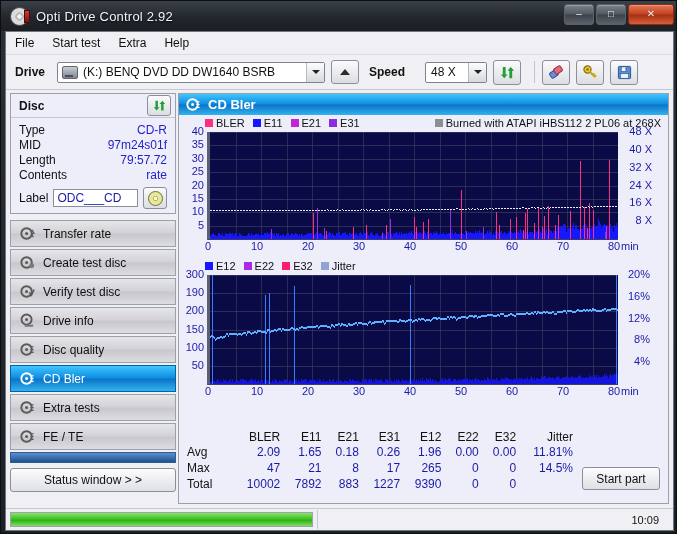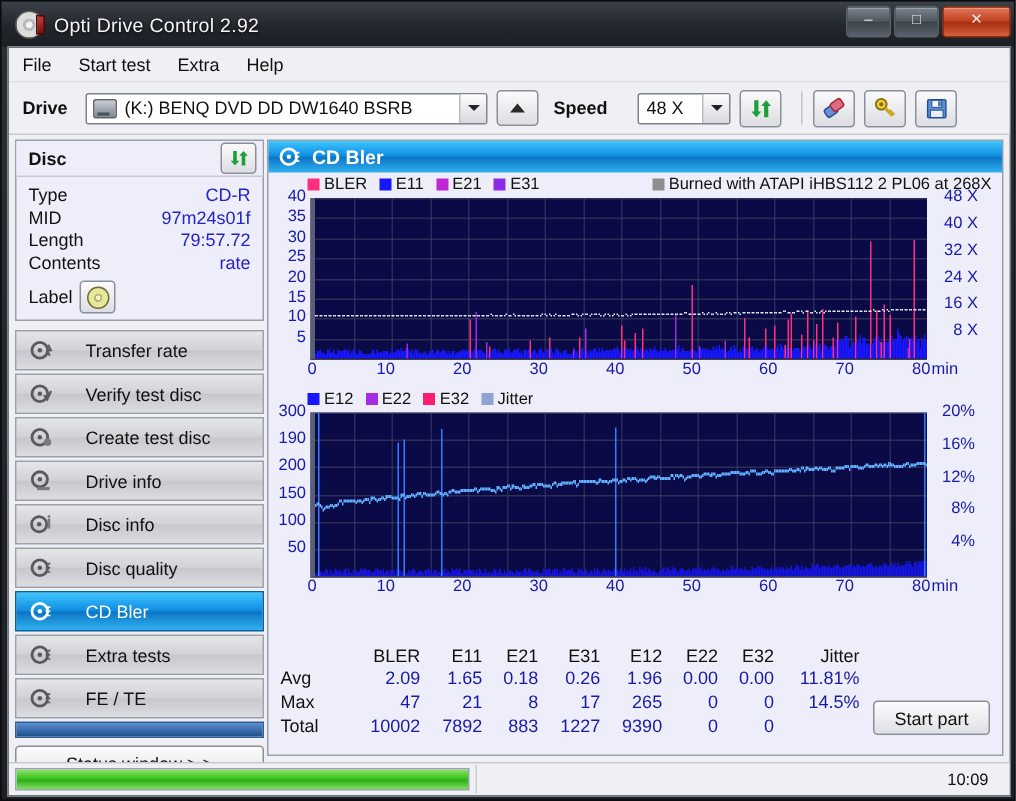--- a/index.html
+++ b/index.html
@@ -152,21 +152,21 @@
     height:27px;margin-bottom:2px;display:flex;align-items:center;
     border:1px solid #9aa1ab;box-sizing:border-box;
     background:linear-gradient(180deg,#e6e6e9 0%,#d2d2d7 48%,#c7c7cd 52%,#dcdce1 100%);
     font-size:12px;color:#111;padding-left:9px;
   }
   .nav.sel{
     background:linear-gradient(180deg,#3fc6ff 0%,#0f8ce0 48%,#0b74c6 52%,#31b2f0 100%);
     border-color:#0a5f9e;color:#fff;
   }
   .nav .ico{width:15px;height:15px;margin-right:8px;flex:0 0 auto;}
-  .nav-label{white-space:nowrap;margin-left:14px;}
+  .nav-label{white-space:nowrap;}
   .blue-bar{
     height:9px;margin-top:1px;border:1px solid #2d5f96;
     background:linear-gradient(180deg,#5c8fd0,#1f4f8c);
   }
   .status-btn{
     margin-top:5px;height:22px;border:1px solid #8a9099;border-radius:3px;
     background:linear-gradient(180deg,#fcfcfd,#dfe0e5);
     display:flex;align-items:center;justify-content:center;
     font-size:12px;color:#111;
   }
@@ -341,68 +341,60 @@
             <div class="drow">
               <span class="k">Length</span>
               <span class="v">79:57.72</span>
             </div>
             <div class="drow">
               <span class="k">Contents</span>
               <span class="v">rate</span>
             </div>
             <div class="label-row">
               <span class="k">Label</span>
+              <div class="label-input">ODC___CD</div>
               <div class="cd-btn">
                 <div class="cd-glyph"></div>
               </div>
             </div>
           </div>
         </div>
 
         <div class="navlist">
           <div class="nav">
             <svg class="ico" viewBox="0 0 16 16">
               <circle cx="7" cy="8" r="5.6" fill="none" stroke="#5a5a5a" stroke-width="2"></circle>
               <circle cx="7" cy="8" r="1.6" fill="#5a5a5a"></circle>
               <path d="M13 4 L15 8 L12.5 8 L14 12" stroke="#5a5a5a" stroke-width="1.3" fill="none"></path>
             </svg>
             <span class="nav-label">Transfer rate</span>
           </div>
           <div class="nav">
             <svg class="ico" viewBox="0 0 16 16">
               <circle cx="7" cy="8" r="5.6" fill="none" stroke="#5a5a5a" stroke-width="2"></circle>
               <circle cx="7" cy="8" r="1.6" fill="#5a5a5a"></circle>
-              <path d="M10 9 L12.2 12 L15 6" stroke="#5a5a5a" stroke-width="1.6" fill="none"></path>
+              <circle cx="12.5" cy="11.5" r="2.6" fill="#7a7a7a"></circle>
             </svg>
-            <span class="nav-label">Verify test disc</span>
+            <span class="nav-label">Create test disc</span>
           </div>
           <div class="nav">
             <svg class="ico" viewBox="0 0 16 16">
               <circle cx="7" cy="8" r="5.6" fill="none" stroke="#5a5a5a" stroke-width="2"></circle>
               <circle cx="7" cy="8" r="1.6" fill="#5a5a5a"></circle>
-              <circle cx="12.5" cy="11.5" r="2.6" fill="#7a7a7a"></circle>
+              <path d="M10 9 L12.2 12 L15 6" stroke="#5a5a5a" stroke-width="1.6" fill="none"></path>
             </svg>
-            <span class="nav-label">Create test disc</span>
+            <span class="nav-label">Verify test disc</span>
           </div>
           <div class="nav">
             <svg class="ico" viewBox="0 0 16 16">
               <circle cx="7" cy="7" r="5.4" fill="none" stroke="#5a5a5a" stroke-width="2"></circle>
               <circle cx="7" cy="7" r="1.6" fill="#5a5a5a"></circle>
               <rect x="5" y="12.5" width="9" height="2.2" fill="#7a7a7a"></rect>
             </svg>
             <span class="nav-label">Drive info</span>
-          </div>
-          <div class="nav">
-            <svg class="ico" viewBox="0 0 16 16">
-              <circle cx="6.5" cy="8" r="5.4" fill="none" stroke="#5a5a5a" stroke-width="2"></circle>
-              <circle cx="6.5" cy="8" r="1.6" fill="#5a5a5a"></circle>
-              <rect x="12.6" y="4" width="1.8" height="7" fill="#7a7a7a"></rect>
-              <rect x="12.6" y="1.6" width="1.8" height="1.8" fill="#7a7a7a"></rect>
-            </svg>
-            <span class="nav-label">Disc info</span>
           </div>
           <div class="nav">
             <svg class="ico" viewBox="0 0 16 16">
               <circle cx="7" cy="8" r="5.6" fill="none" stroke="#5a5a5a" stroke-width="2"></circle>
               <circle cx="7" cy="8" r="1.6" fill="#5a5a5a"></circle>
               <path d="M11 5 L14.5 5 M11 8 L14.5 8 M11 11 L14.5 11" stroke="#5a5a5a" stroke-width="1.2"></path>
             </svg>
             <span class="nav-label">Disc quality</span>
           </div>
           <div class="nav sel">

